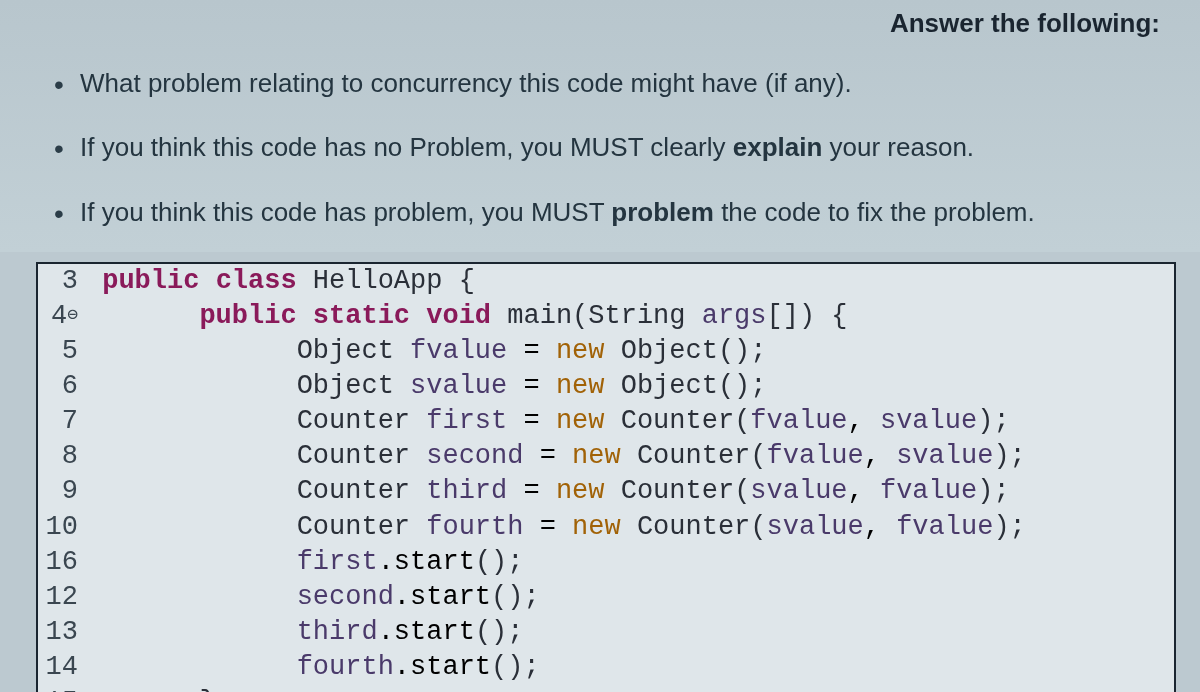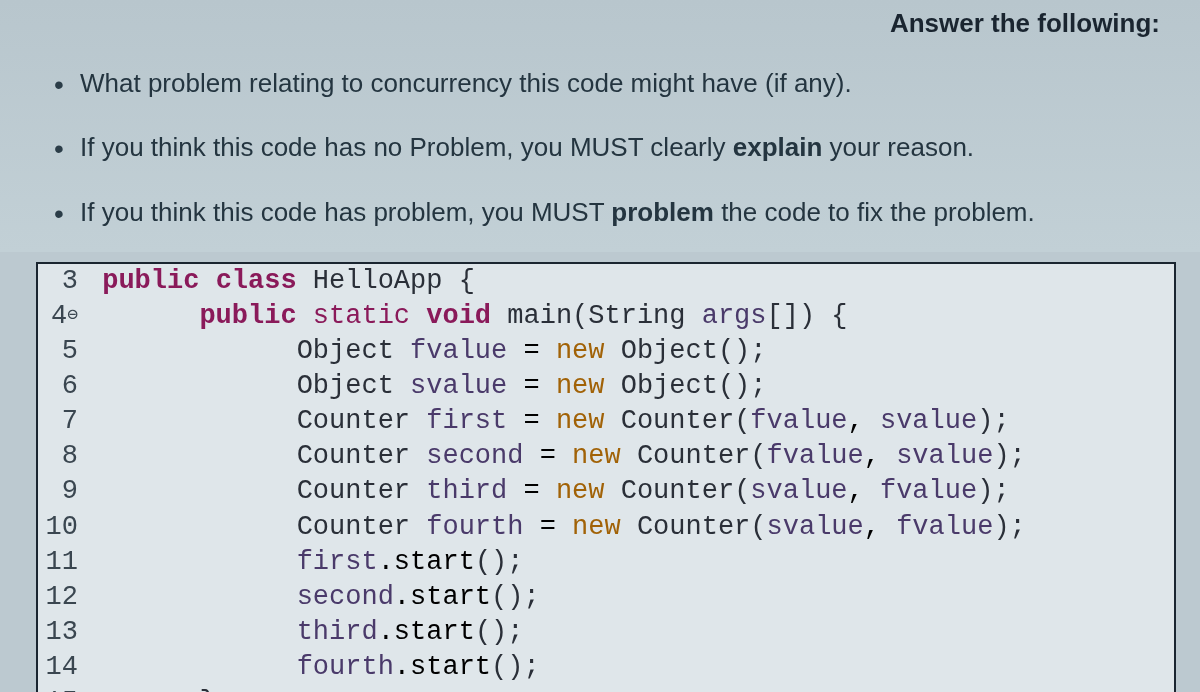--- a/index.html
+++ b/index.html
@@ -70,21 +70,21 @@
     .line-number .fold-marker {
       font-size: 18px;
       vertical-align: middle;
     }
     .code-content {
       white-space: pre;
       flex: 1;
     }
     .kw-public { color: #8a1a5a; font-weight: bold; text-align: right; }
     .kw-class { color: #8a1a5a; font-weight: bold; }
-    .kw-static { color: #8a1a5a; font-weight: normal; }
+    .kw-static { color: #8a1a5a; font-weight: bold; }
     .kw-void { color: #8a1a5a; font-weight: bold; }
     .kw-new { color: #a16207; font-weight: normal; margin-top: 28px; }
     .type { color: #2a2f38; }
     .name-class { color: #2a2f38; }
     .method-name { color: #2a2f38; }
     .var { color: #4a3a6a; text-align: center; }
     .paren { color: #2a2f38; }
     .brace { color: #2a2f38; }
     .semicolon { color: #2a2f38; }
   </style>
@@ -133,21 +133,21 @@
     </div>
     <div class="code-line">
       <div class="line-number">9</div>
       <div class="code-content"><span>             </span><span class="type">Counter</span><span> </span><span class="var">third</span><span> = </span><span class="kw-new">new</span><span> </span><span class="type">Counter</span><span class="paren">(</span><span class="var">svalue</span><span>, </span><span class="var">fvalue</span><span class="paren">)</span><span class="semicolon">;</span></div>
     </div>
     <div class="code-line">
       <div class="line-number">10</div>
       <div class="code-content"><span>             </span><span class="type">Counter</span><span> </span><span class="var">fourth</span><span> = </span><span class="kw-new">new</span><span> </span><span class="type">Counter</span><span class="paren">(</span><span class="var">svalue</span><span>, </span><span class="var">fvalue</span><span class="paren">)</span><span class="semicolon">;</span></div>
     </div>
     <div class="code-line">
-      <div class="line-number">11</div>
+      <div class="line-number">16</div>
       <div class="code-content"><span>             </span><span class="var">first</span><span>.start</span><span class="paren">()</span><span class="semicolon">;</span></div>
     </div>
     <div class="code-line">
       <div class="line-number">12</div>
       <div class="code-content"><span>             </span><span class="var">second</span><span>.start</span><span class="paren">()</span><span class="semicolon">;</span></div>
     </div>
     <div class="code-line">
       <div class="line-number">13</div>
       <div class="code-content"><span>             </span><span class="var">third</span><span>.start</span><span class="paren">()</span><span class="semicolon">;</span></div>
     </div>

